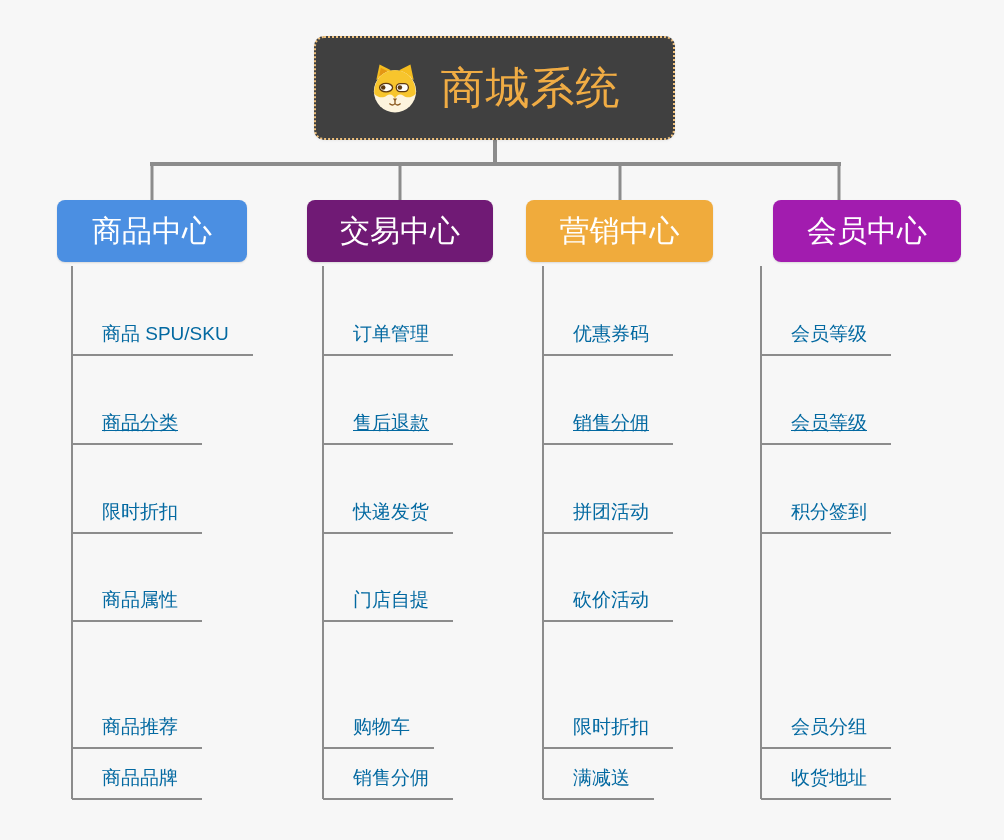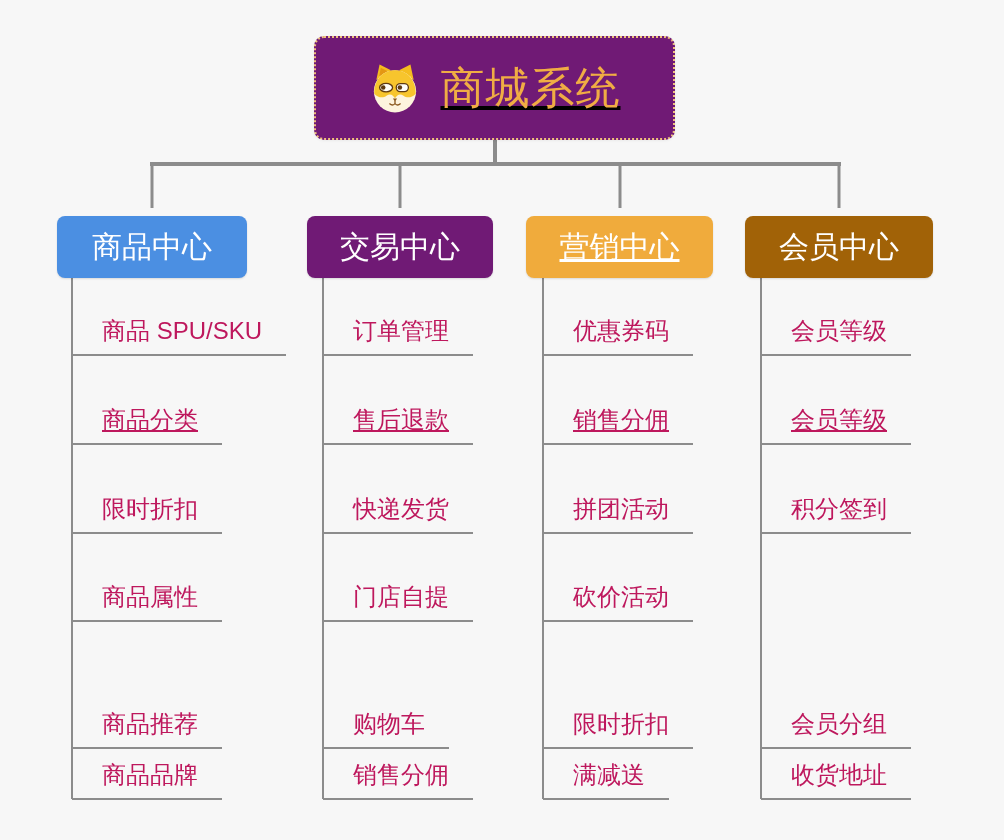--- a/index.html
+++ b/index.html
@@ -19,41 +19,40 @@
     left:0;top:0;
     width:1004px;height:840px;
     pointer-events:none;
   }
   
   .root-node{
     position:absolute;
     left:314px;top:36px;
     width:361px;height:104px;
     box-sizing:border-box;
-    background:#701a75;
+    background:#404040;
     border:2px dotted #eec07c;
     border-radius:10px;
     display:flex;
     align-items:center;
     justify-content:center;
     gap:20px;
     box-shadow:0 1px 3px rgba(0,0,0,0.05);
-    text-decoration:underline;
   }
   .root-title{
     font-size:44px;
     color:#f0ac44;
     letter-spacing:1px;
     white-space:nowrap;
   }
   .doge{display:inline-flex;}
   
   .branch-box{
     position:absolute;
-    top:216px;
+    top:200px;
     height:62px;
     box-sizing:border-box;
     border-radius:8px;
     color:#ffffff;
     font-size:30px;
     display:flex;
     align-items:center;
     justify-content:center;
     white-space:nowrap;
     box-shadow:0 1px 2px rgba(0,0,0,0.12);
@@ -65,22 +64,22 @@
   .bb3{left:745px;width:188px;}
   
   .leaf{
     position:absolute;
     box-sizing:border-box;
     height:44px;
     display:flex;
     align-items:flex-end;
     padding:0 24px 7px 30px;
     border-bottom:2px solid #8c8c8c;
-    font-size:24px;
-    color:#be185d;
+    font-size:19px;
+    color:#0369a1;
     white-space:nowrap;
     cursor:default;
   }
   .c0{left:72px;}
   .c1{left:323px;}
   .c2{left:543px;}
   .c3{left:761px;}
   .r0{top:312px;}
   .r1{top:401px;text-decoration:underline;}
   .r2{top:490px;}
@@ -124,22 +123,22 @@
         <ellipse cx="38" cy="31.5" rx="2.8" ry="2.8" fill="#5f3b10"></ellipse>
         <path d="M29.4 45 L34.6 45 L32 48.6 Z" fill="#8a571c"></path>
         <path d="M32 48.2 L32 51 M25.5 51.5 Q28.8 54.6 32 51.2 Q35.2 54.6 38.5 51.5" stroke="#8a571c" stroke-width="1.6" fill="none" stroke-linecap="round"></path>
       </svg>
     </span>
     <span class="root-title" style="color: rgb(240, 172, 68);">商城系统</span>
   </div>
 
   <div class="branch-box bb0" style="background: rgb(75, 143, 226);">商品中心</div>
   <div class="branch-box bb1" style="background: #701a75;">交易中心</div>
-  <div class="branch-box bb2" style="background: rgb(240, 171, 60); text-decoration: underline;">营销中心</div>
-  <div class="branch-box bb3" style="background: #a16207;">会员中心</div>
+  <div class="branch-box bb2" style="background: rgb(240, 171, 60);">营销中心</div>
+  <div class="branch-box bb3" style="background: #a21caf; margin-left: 28px;">会员中心</div>
 
   <div class="leaf c0 r0">商品 SPU/SKU</div>
   <div class="leaf c0 r1">商品分类</div>
   <div class="leaf c0 r2">限时折扣</div>
   <div class="leaf c0 r3">商品属性</div>
   <div class="leaf c0 r4">商品推荐</div>
   <div class="leaf c0 r5">商品品牌</div>
 
   <div class="leaf c1 r0">订单管理</div>
   <div class="leaf c1 r1">售后退款</div>

